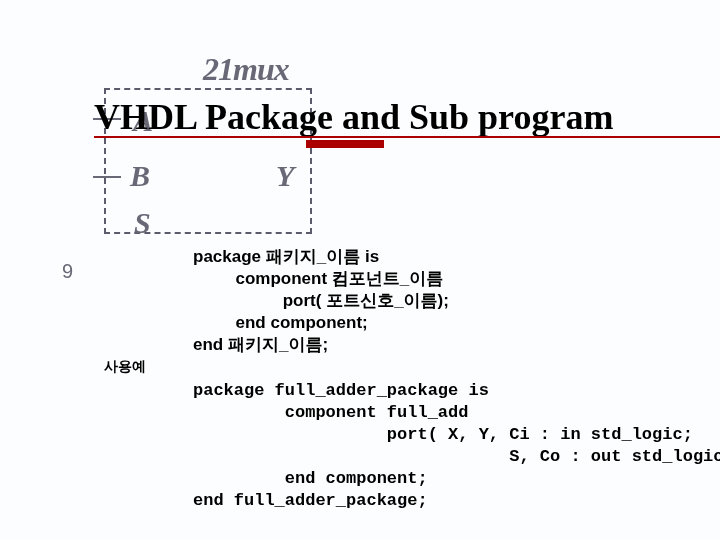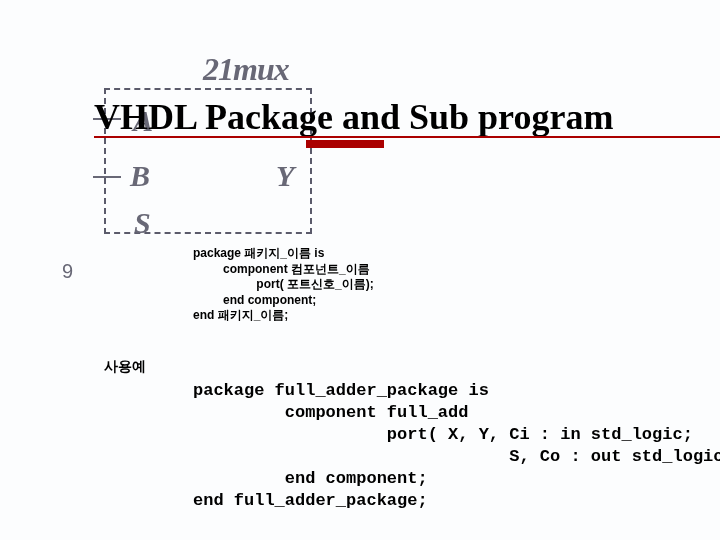--- a/index.html
+++ b/index.html
@@ -163,21 +163,21 @@
       font-family: "Malgun Gothic", Arial, sans-serif;
       font-size: 17px;
       font-weight: bold;
       color: #000;
     }
     .code-block-1 {
       position: absolute;
       top: 198px;
       left: 145px;
       font-family: "Malgun Gothic", Arial, sans-serif;
-      font-size: 12px;
+      font-size: 17px;
       font-weight: bold;
       color: #000;
       white-space: pre;
       line-height: 1.3;
     }
     .section-label-2 {
       position: absolute;
       top: 310px;
       left: 56px;
       font-family: "Malgun Gothic", Arial, sans-serif;

